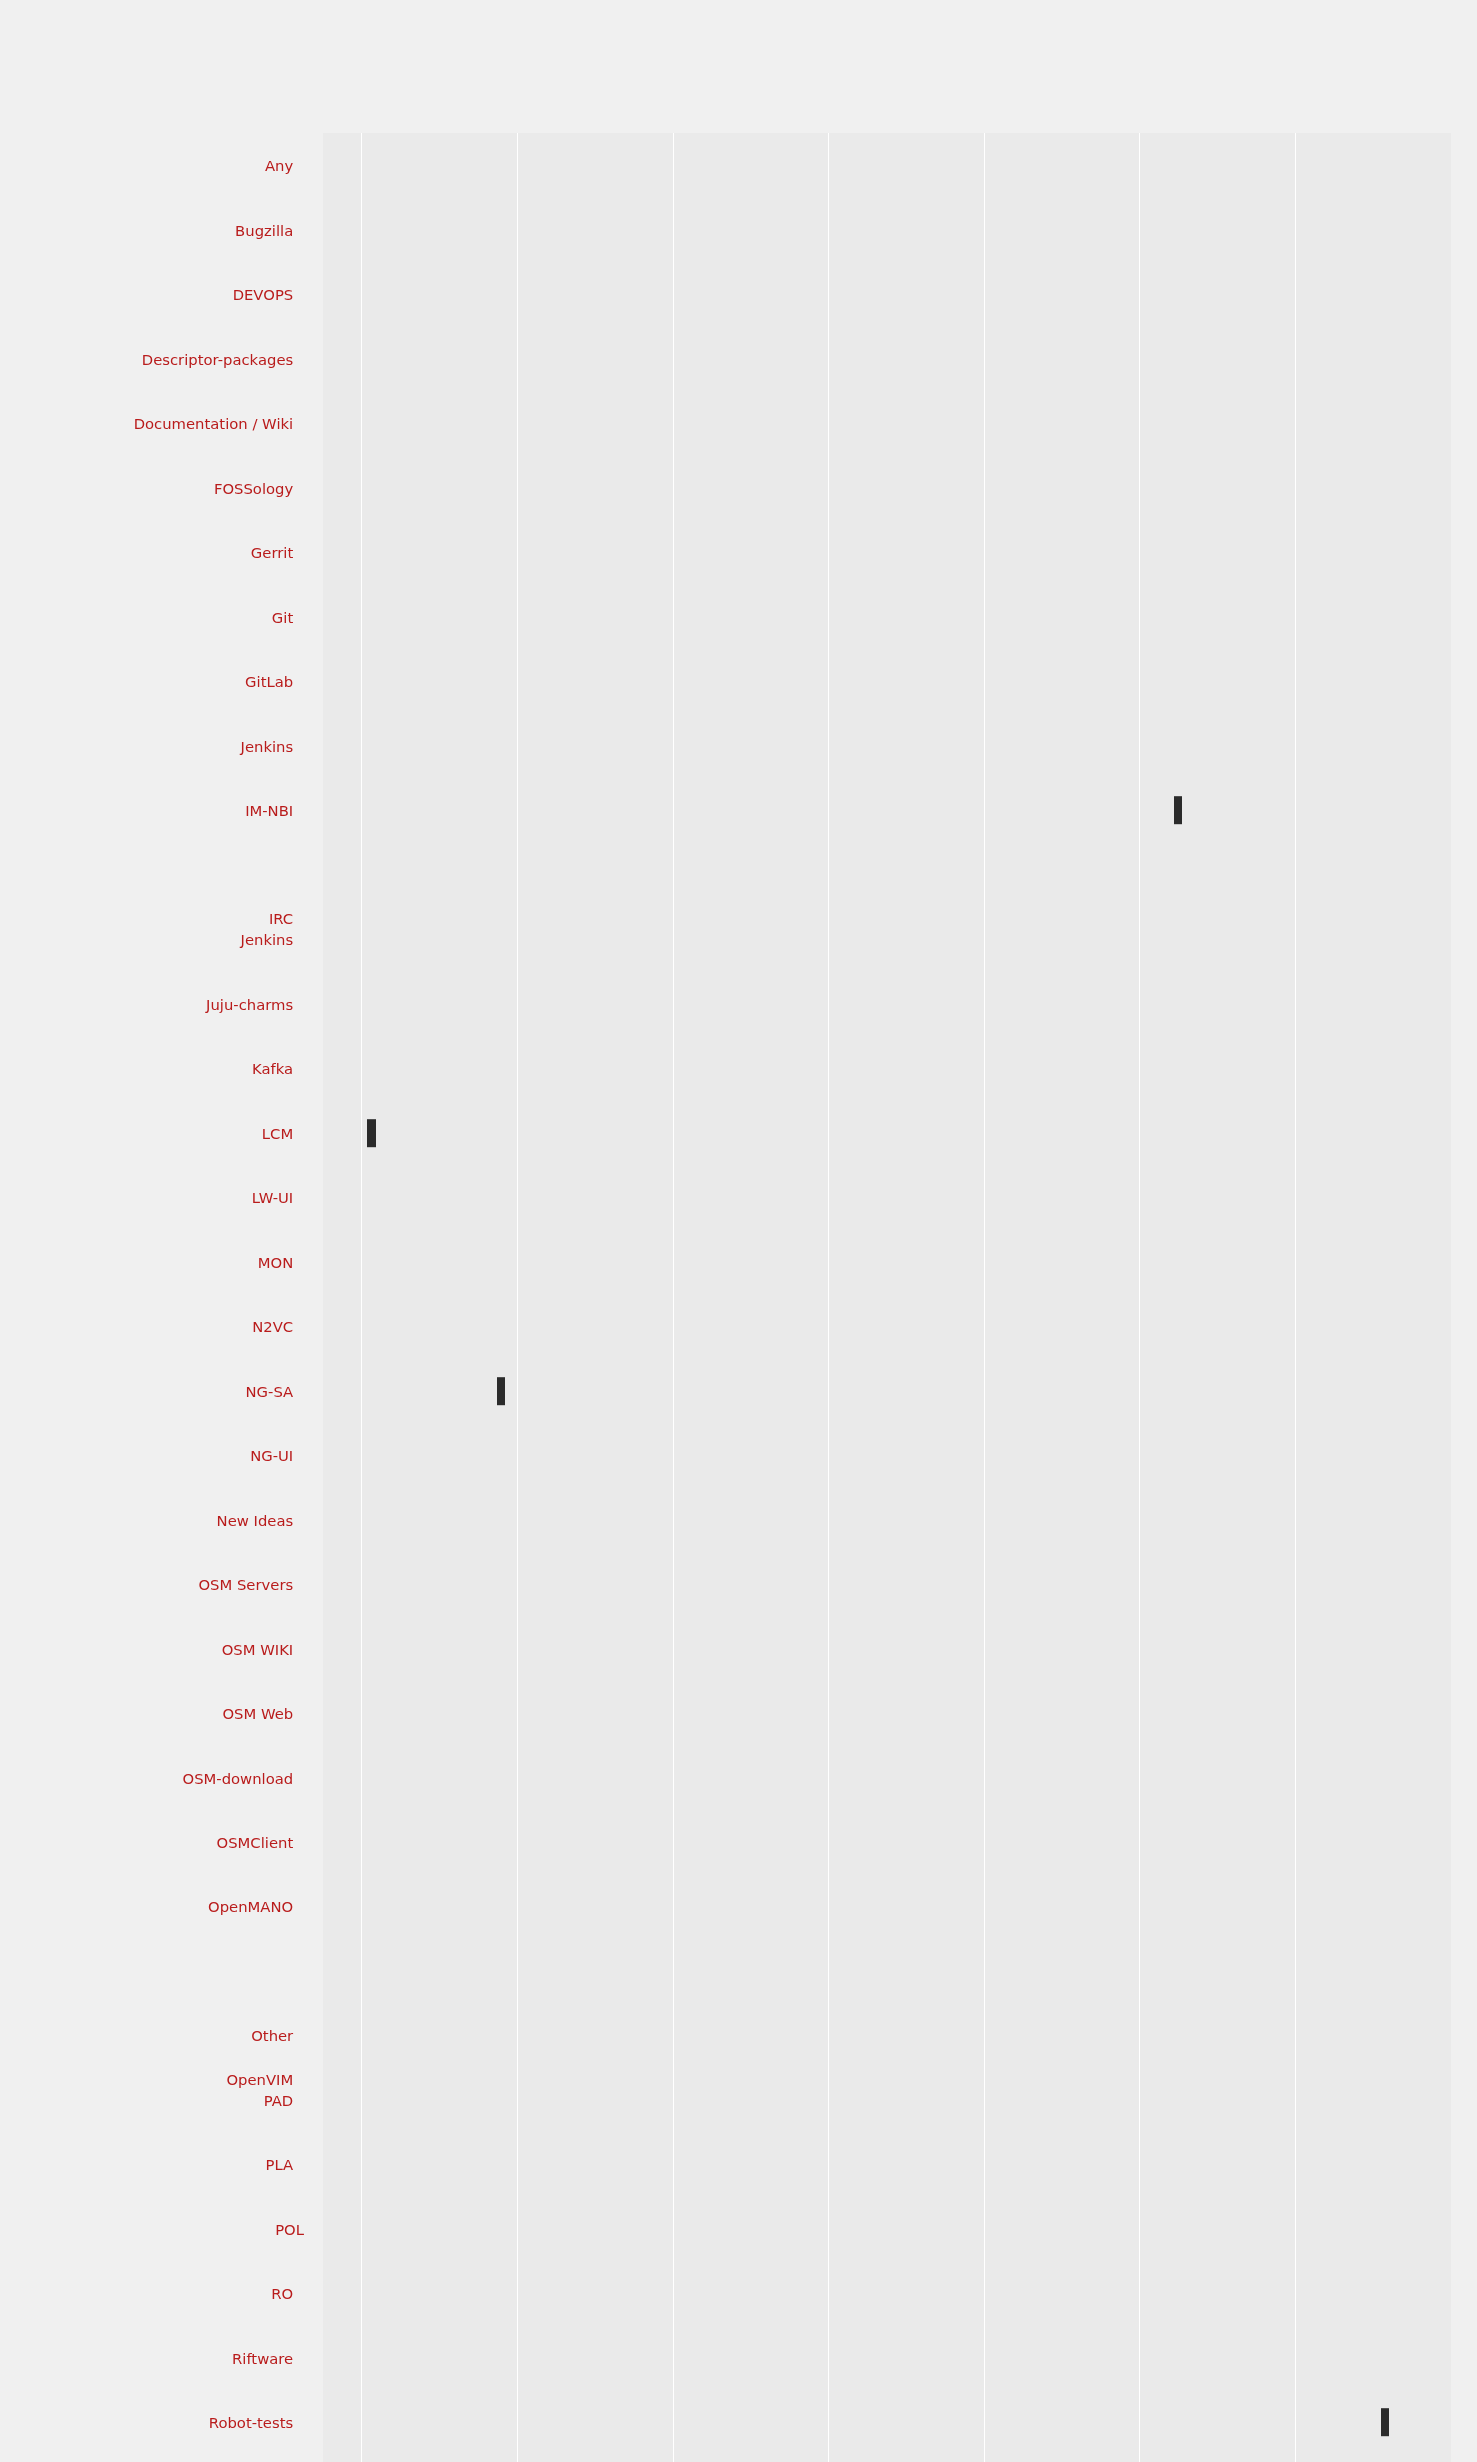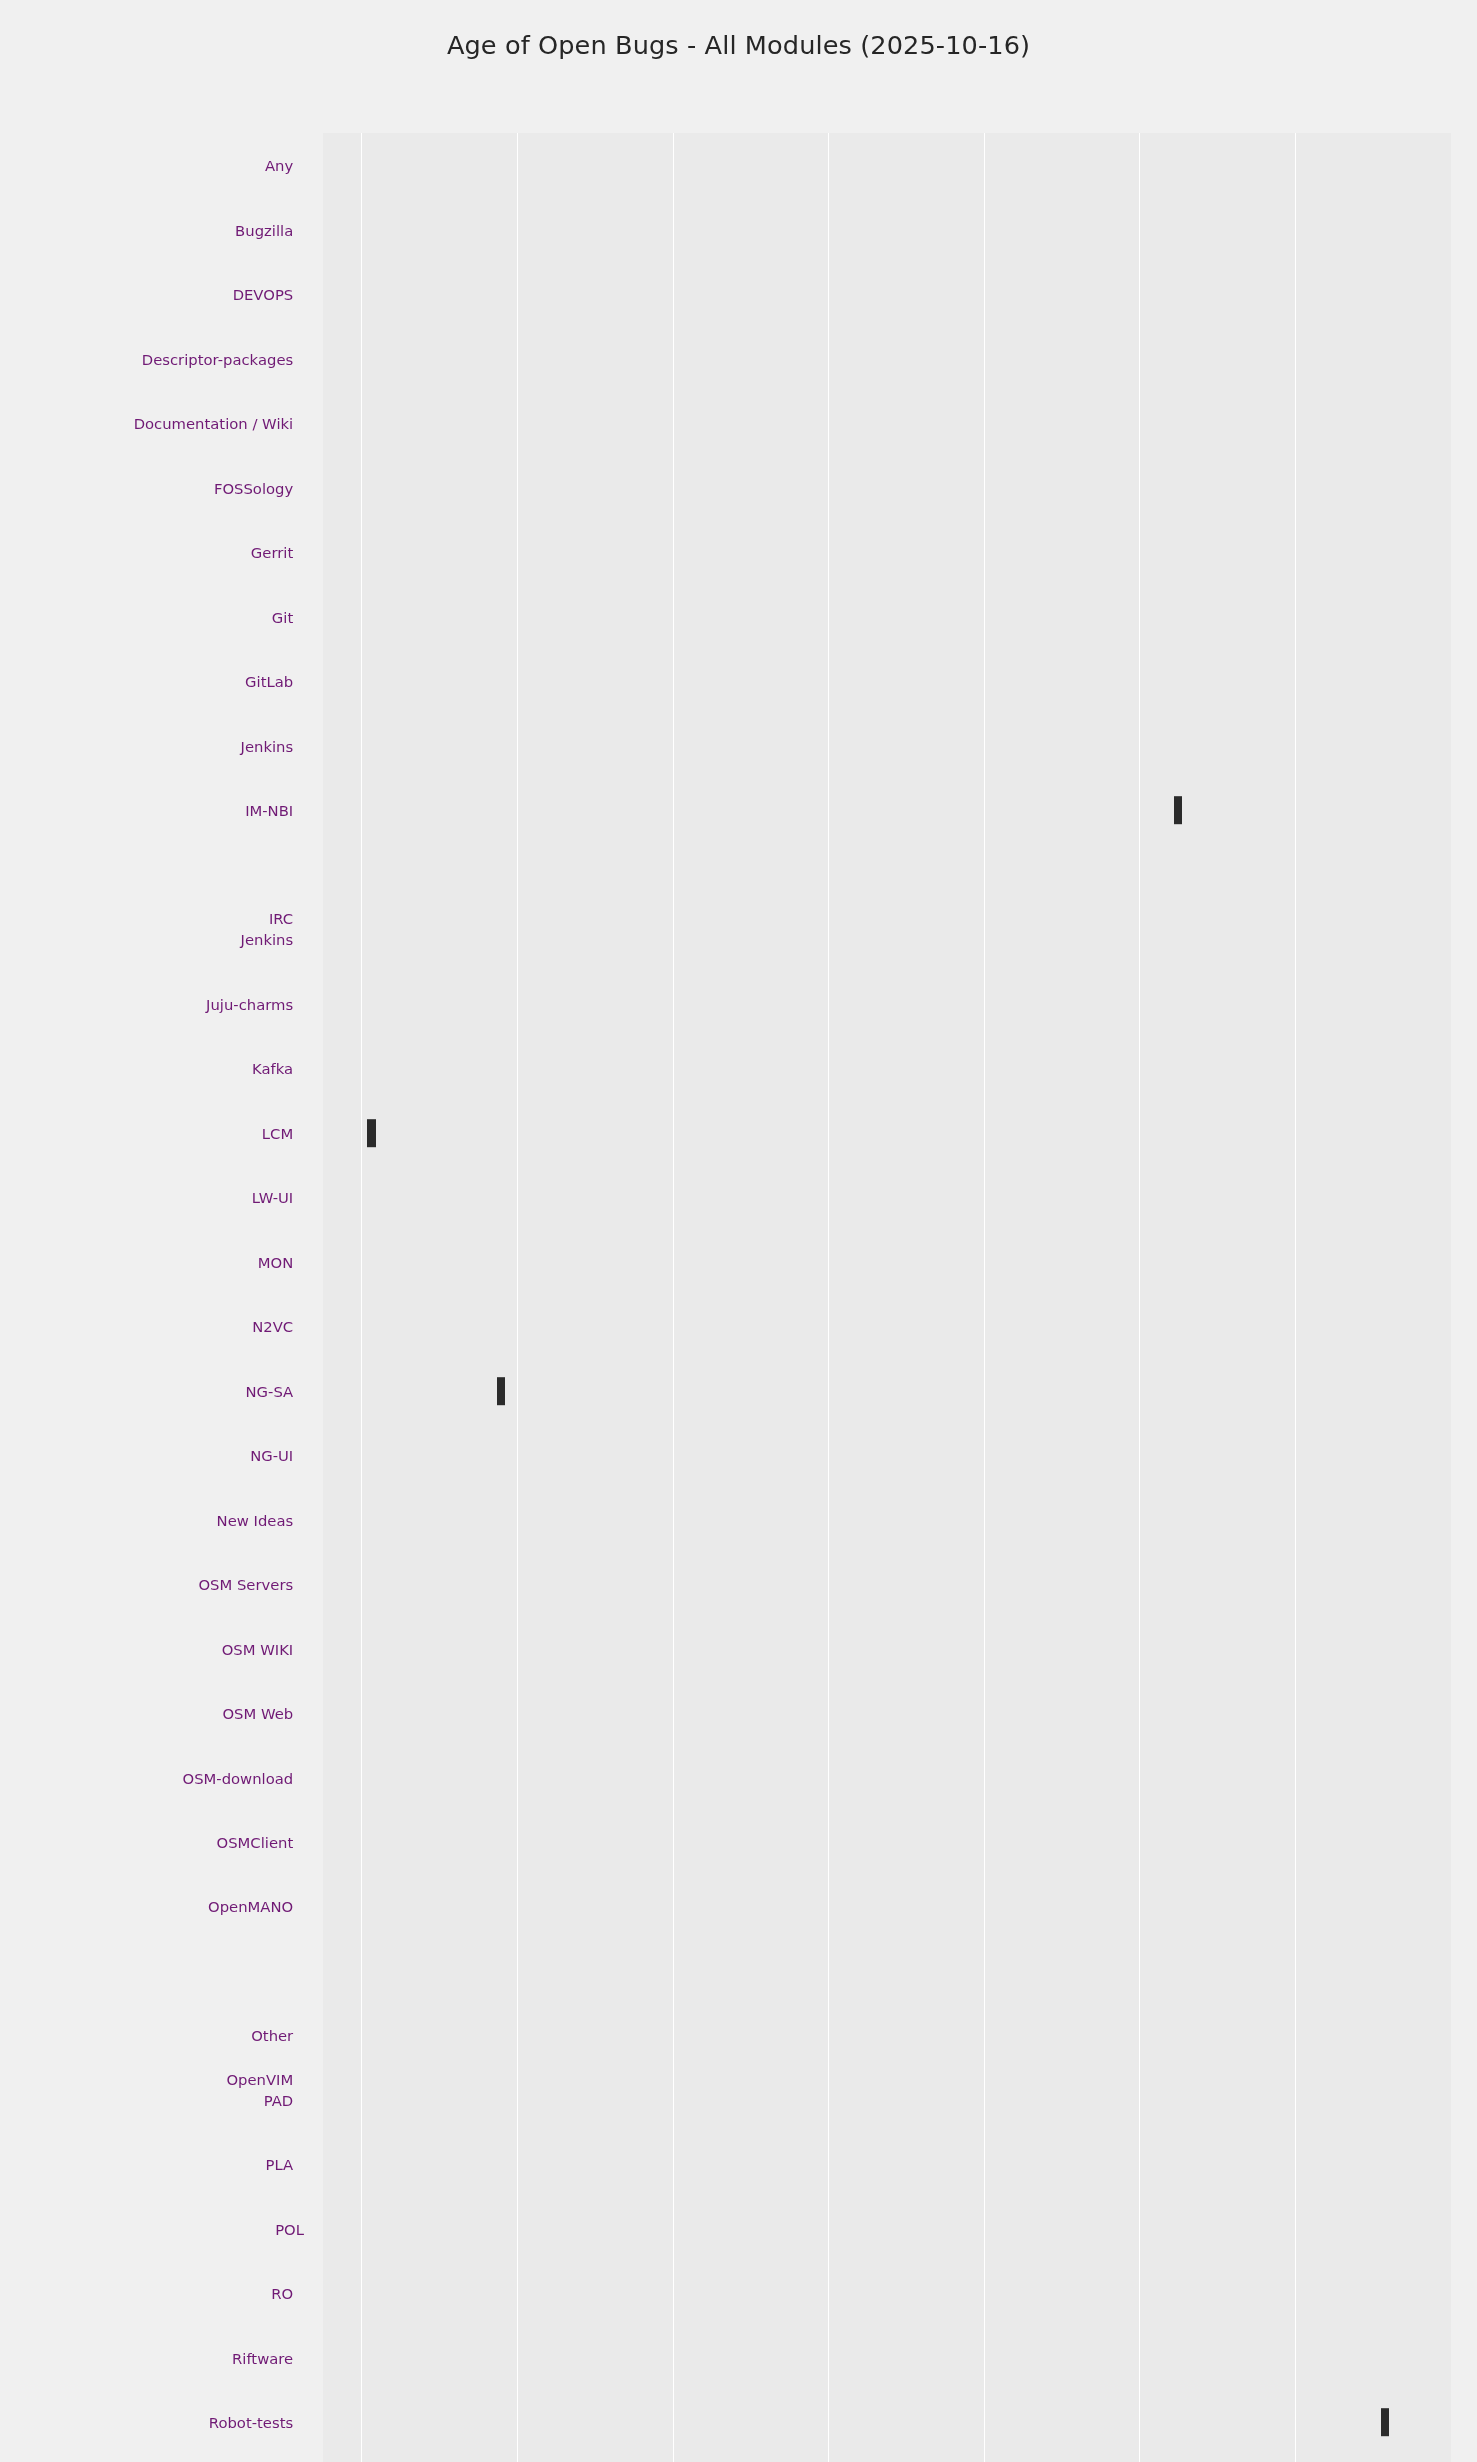--- a/index.html
+++ b/index.html
@@ -49,38 +49,37 @@
   .bar {
     position: absolute;
     background: #2b2b2b;
     height: 27.6px;
     transform: translateY(-13.8px);
   }
   .ytick-label {
     position: absolute;
     right: 0;
     font-size: 14.8px;
-    color: #701a75;
+    color: #b91c1c;
     white-space: nowrap;
     transform: translateY(-50%);
   }
   .ylabels {
     position: absolute;
     left: 0;
     top: 133px;
     width: 308px;
     height: 2709px;
   }
 </style>
 </head>
 <body>
 
 <div class="figure">
 
-  <div class="chart-title">Age of Open Bugs - All Modules (2025-10-16)</div>
 
   <div class="ylabels">
       <div class="ytick-label" style="top: 32px; right: 14.8px;">Any</div>
       <div class="ytick-label" style="top: 97px; right: 14.8px;">Bugzilla</div>
       <div class="ytick-label" style="top: 161px; right: 14.8px;">DEVOPS</div>
       <div class="ytick-label" style="top: 226px; right: 14.8px;">Descriptor-packages</div>
       <div class="ytick-label" style="top: 290px; right: 14.8px;">Documentation / Wiki</div>
       <div class="ytick-label" style="top: 355px; right: 14.8px;">FOSSology</div>
       <div class="ytick-label" style="top: 419px; right: 14.8px;">Gerrit</div>
       <div class="ytick-label" style="top: 484px; right: 14.8px;">Git</div>

